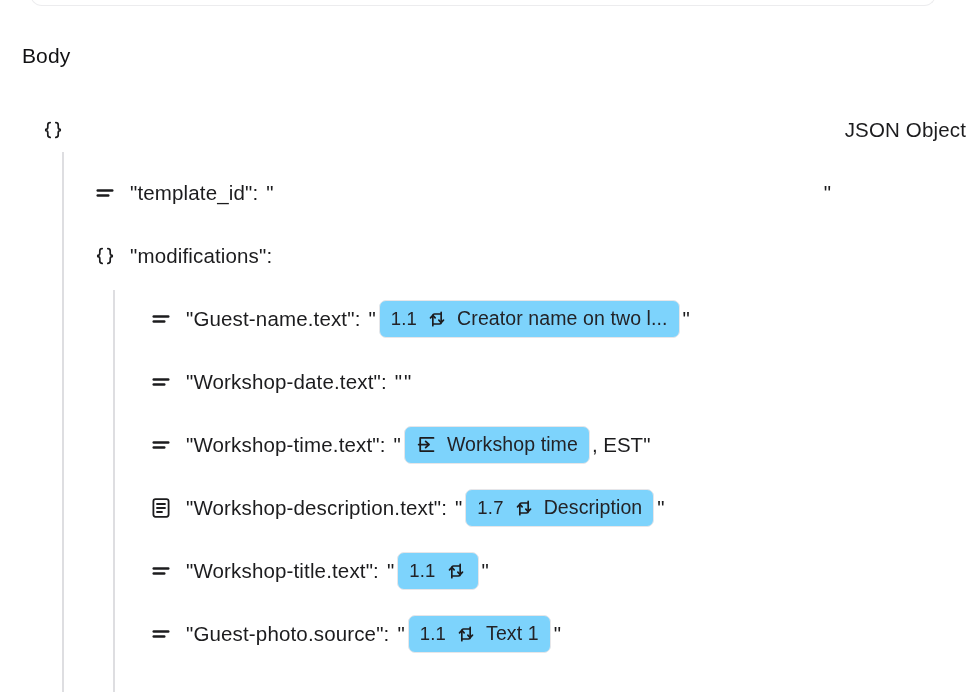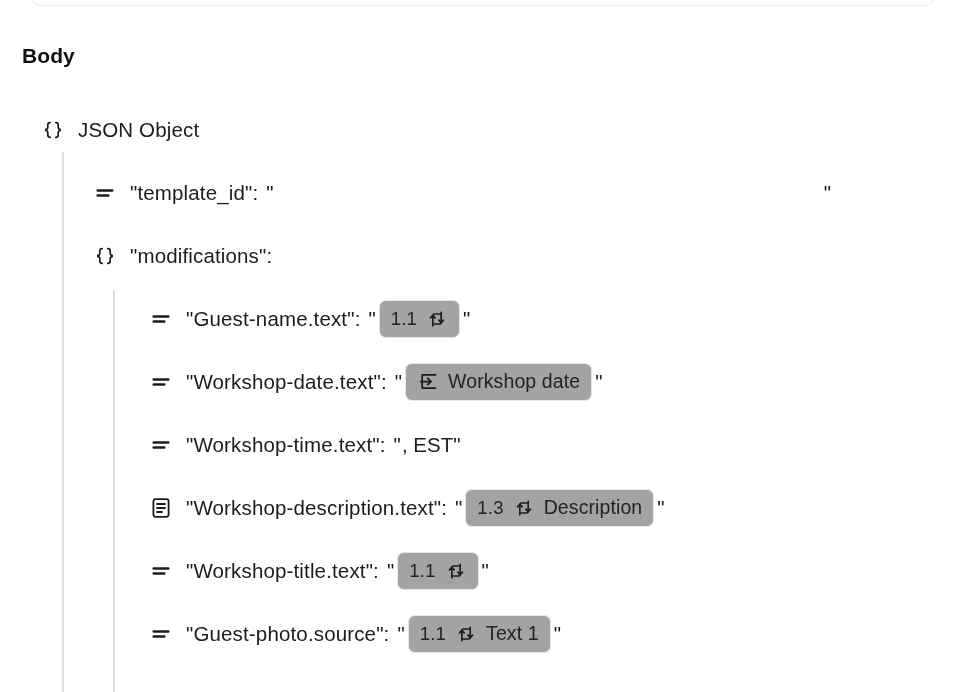--- a/index.html
+++ b/index.html
@@ -31,41 +31,41 @@
     border-bottom-right-radius: 12px;
     box-sizing: border-box;
   }
 
   
   .section-title {
     position: absolute;
     left: 22px;
     top: 44px;
     font-size: 21px;
-    font-weight: 700;
+    font-weight: 400;
     letter-spacing: .1px;
     color: #111113;
   }
 
   
   .tree {
     position: absolute;
     left: 0;
     top: 98px;
     width: 966px;
   }
 
   .row {
     position: relative;
     height: 63px;
     display: flex;
     align-items: center;
     white-space: nowrap;
   }
-  .row.root    { padding-left: 40px; }
+  .row.root    { padding-left: 40px; justify-content: space-between; }
   .row.level1  { padding-left: 92px; }
   .row.level2  { padding-left: 148px; }
 
   
   .guide {
     position: absolute;
     width: 1.6px;
     background: #dedee1;
   }
   .guide.g1 { left: 62px;  top: 54px;  height: 592px; }
@@ -98,21 +98,21 @@
   
   .chip {
     display: inline-flex;
     align-items: center;
     gap: 9px;
     height: 38px;
     padding: 0 11px;
     margin: 0 2px;
     border: 1px solid #e6e6e9;
     border-radius: 7px;
-    background: #a3a3a3;
+    background: #7dd3fc;
     box-sizing: border-box;
     vertical-align: middle;
   }
   .chip-num {
     font-size: 18.5px;
     color: #232327;
     letter-spacing: .2px;
   }
   .chip-ico {
     display: inline-flex;
@@ -198,74 +198,75 @@
     <span class="chip">
       <span class="chip-num">1.1</span>
       <span class="chip-ico">
         <svg width="20" height="20" viewBox="0 0 24 24" fill="none" stroke="#1c1c1e" stroke-width="2" stroke-linecap="round" stroke-linejoin="round">
           <path d="M7 20V8a2 2 0 0 1 2-2h8"></path>
           <polyline points="4.2,10.6 7,7.6 9.8,10.6"></polyline>
           <path d="M17 4v12a2 2 0 0 1-2 2H7"></path>
           <polyline points="14.2,13.4 17,16.4 19.8,13.4"></polyline>
         </svg>
       </span>
+      <span class="chip-label">Creator name on two l...</span>
     </span>
     <span class="quote">"</span>
   </div>
 
   <div class="row level2">
     <span class="tico">
       <svg width="24" height="24" viewBox="0 0 24 24">
         <rect x="3.5" y="8.2" width="17" height="2.5" rx="1.2" fill="#1c1c1e"></rect>
         <rect x="3.5" y="13.3" width="13" height="2.5" rx="1.2" fill="#1c1c1e"></rect>
       </svg>
     </span>
     <span class="key">"Workshop-date.text":</span>
+    <span class="gap-sm"></span>
+    <span class="quote">"</span>
+    <span class="quote">"</span>
+  </div>
+
+  <div class="row level2">
+    <span class="tico">
+      <svg width="24" height="24" viewBox="0 0 24 24">
+        <rect x="3.5" y="8.2" width="17" height="2.5" rx="1.2" fill="#1c1c1e"></rect>
+        <rect x="3.5" y="13.3" width="13" height="2.5" rx="1.2" fill="#1c1c1e"></rect>
+      </svg>
+    </span>
+    <span class="key">"Workshop-time.text":</span>
     <span class="gap-sm"></span>
     <span class="quote">"</span>
     <span class="chip">
       <span class="chip-ico">
         <svg width="21" height="21" viewBox="0 0 24 24" fill="none" stroke="#1c1c1e" stroke-width="2" stroke-linecap="round" stroke-linejoin="round">
           <path d="M20 4.5H4.8v15H20"></path>
           <line x1="3" y1="12" x2="14.5" y2="12"></line>
           <polyline points="11,8.4 14.8,12 11,15.6"></polyline>
         </svg>
       </span>
-      <span class="chip-label">Workshop date</span>
-    </span>
-    <span class="quote">"</span>
-  </div>
-
-  <div class="row level2">
-    <span class="tico">
-      <svg width="24" height="24" viewBox="0 0 24 24">
-        <rect x="3.5" y="8.2" width="17" height="2.5" rx="1.2" fill="#1c1c1e"></rect>
-        <rect x="3.5" y="13.3" width="13" height="2.5" rx="1.2" fill="#1c1c1e"></rect>
-      </svg>
-    </span>
-    <span class="key">"Workshop-time.text":</span>
-    <span class="gap-sm"></span>
-    <span class="quote">"</span>
+      <span class="chip-label">Workshop time</span>
+    </span>
     <span class="trail">, EST"</span>
   </div>
 
   <div class="row level2">
     <span class="tico">
       <svg width="24" height="24" viewBox="0 0 24 24" fill="none" stroke="#1c1c1e" stroke-width="1.8" stroke-linecap="round" stroke-linejoin="round">
         <rect x="4.4" y="3.2" width="15.2" height="17.6" rx="2.2"></rect>
         <line x1="8" y1="8" x2="16" y2="8"></line>
         <line x1="8" y1="12" x2="16" y2="12"></line>
         <line x1="8" y1="16" x2="13" y2="16"></line>
       </svg>
     </span>
     <span class="key">"Workshop-description.text":</span>
     <span class="gap-sm"></span>
     <span class="quote">"</span>
     <span class="chip">
-      <span class="chip-num">1.3</span>
+      <span class="chip-num">1.7</span>
       <span class="chip-ico">
         <svg width="20" height="20" viewBox="0 0 24 24" fill="none" stroke="#1c1c1e" stroke-width="2" stroke-linecap="round" stroke-linejoin="round">
           <path d="M7 20V8a2 2 0 0 1 2-2h8"></path>
           <polyline points="4.2,10.6 7,7.6 9.8,10.6"></polyline>
           <path d="M17 4v12a2 2 0 0 1-2 2H7"></path>
           <polyline points="14.2,13.4 17,16.4 19.8,13.4"></polyline>
         </svg>
       </span>
       <span class="chip-label">Description</span>
     </span>

